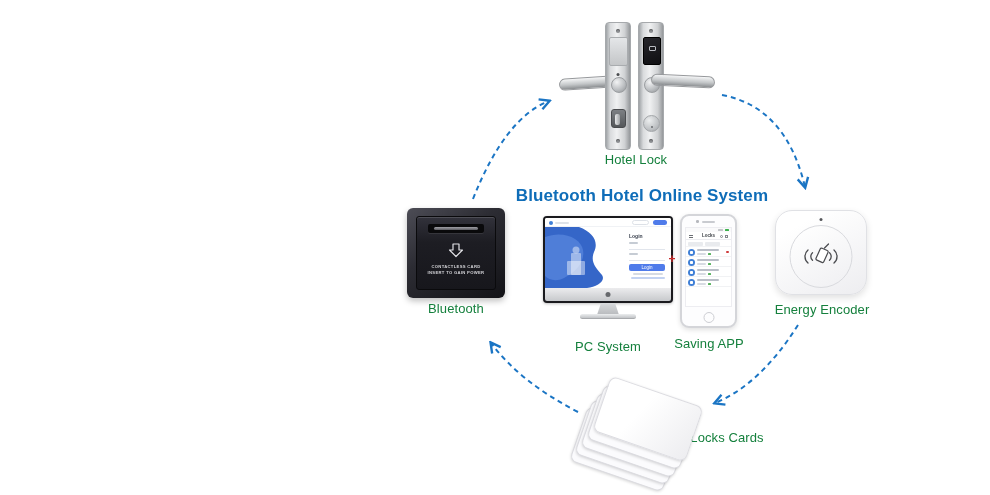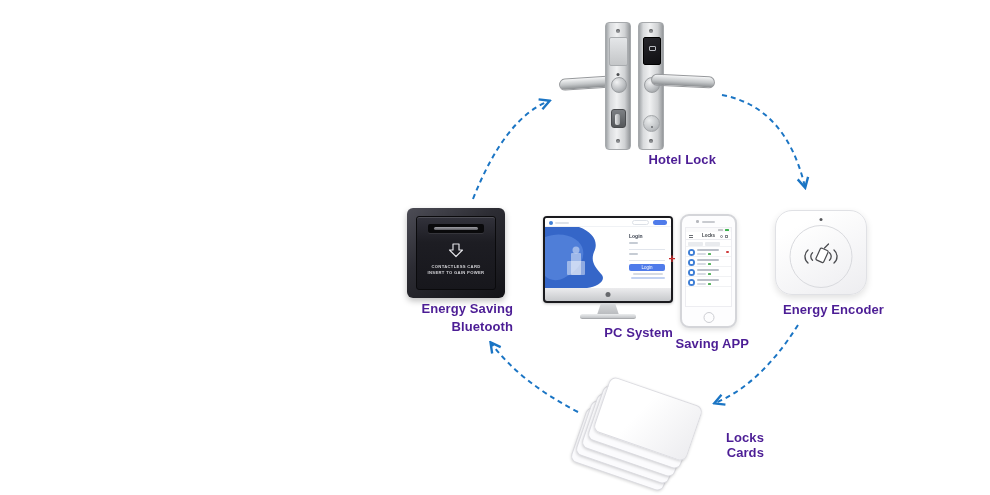--- a/index.html
+++ b/index.html
@@ -2,21 +2,21 @@
 <html><head>
 <meta charset="utf-8">
 <style>
   * { margin:0; padding:0; box-sizing:border-box; }
   html,body { background:#fff; }
   body { font-family:"Liberation Sans", sans-serif; }
   .canvas { position:relative; width:990px; height:495px; background:#fff; overflow:hidden; margin:0 auto; }
 
   .arrows { position:absolute; left:0; top:0; width:990px; height:495px; pointer-events:none; }
 
-  .label { position:absolute; font-size:13px; font-weight:700; color:#4c1d95; text-align:right; letter-spacing:.1px; }
+  .label { position:absolute; font-size:13px; font-weight:400; color:#15803d; text-align:center; letter-spacing:.1px; }
   .title { position:absolute; left:490px; top:186px; width:304px; text-align:center; font-size:17px; font-weight:700; color:#0f6db8; letter-spacing:.1px; }
 
   
   .lock-group { position:absolute; left:556px; top:20px; width:160px; height:132px; }
   .plate { position:absolute; top:2px; width:26px; height:128px; border-radius:4px;
            background:linear-gradient(90deg,#9fa3a6 0%,#d9dbdd 18%,#f0f1f2 45%,#cfd1d3 78%,#95989b 100%);
            border:1px solid #a6a9ac; }
   .plate-left  { left:49px; }
   .plate-right { left:82px; }
   .screw { position:absolute; left:50%; transform:translateX(-50%); width:4px; height:4px; border-radius:50%; background:#8e9194; box-shadow:inset 0 1px 1px rgba(0,0,0,.4); }
@@ -58,21 +58,21 @@
   .pc-pill-outline { position:absolute; right:22px; top:2px; width:17px; height:5px; border:1px solid #dde1e7; border-radius:3px; }
   .pc-pill-blue { position:absolute; right:4px; top:2px; width:14px; height:5px; background:#4f7bea; border-radius:3px; }
   .pc-wave { position:absolute; left:0; top:9px; }
   .pc-login { position:absolute; left:84px; top:15px; width:38px; }
   .pc-login-h { font-size:5px; font-weight:700; color:#3c4350; margin-bottom:3px; }
   .pc-field-label { width:9px; height:2px; background:#c6ccd4; border-radius:1px; margin-bottom:2px; }
   .pc-field-line { width:36px; height:4px; border-bottom:1px solid #e1e5ec; margin-bottom:3px; }
   .pc-login-btn { width:36px; height:7px; background:#4f7bea; border-radius:2px; margin-top:3px;
                   color:#fff; font-size:4.5px; text-align:center; line-height:7px; }
   .pc-foot-bar { height:2px; background:#d6dbe3; border-radius:1px; margin:2px auto 0; }
-  .pc-label { left:543px; top:325px; width:130px; }
+  .pc-label { left:543px; top:339px; width:130px; }
 
   
   .plus { position:absolute; left:665px; top:252px; width:14px; text-align:center; font-size:12px; font-weight:700; color:#c92a2a; }
 
   
   .phone { position:absolute; left:680px; top:214px; width:57px; height:114px; background:#fdfdfe; border:2px solid #d4d5d9;
            border-radius:9px; box-shadow:0 2px 5px rgba(0,0,0,.12); }
   .ph-camera { position:absolute; left:14px; top:4px; width:2.5px; height:2.5px; border-radius:50%; background:#b6b8bd; }
   .ph-speaker { position:absolute; left:20px; top:4.5px; width:13px; height:2.5px; border-radius:2px; background:#c9cbd0; }
   .ph-screen { position:absolute; left:3px; top:11px; width:47px; height:80px; background:#fff; border:1px solid #ededf1; overflow:hidden; }
@@ -145,20 +145,21 @@
       <marker id="ah" viewBox="0 0 10 10" refX="8" refY="5" markerWidth="7" markerHeight="7" orient="auto">
         <path d="M1.5,1.2 L8.6,5 L1.5,8.8" fill="none" stroke="#1b75c4" stroke-width="1.7"></path>
       </marker>
     </defs>
     <path d="M473,199 Q505,118 549,101" fill="none" stroke="#1b75c4" stroke-width="2" stroke-dasharray="5 4" marker-end="url(#ah)"></path>
     <path d="M722,95 Q786,107 805,187" fill="none" stroke="#1b75c4" stroke-width="2" stroke-dasharray="5 4" marker-end="url(#ah)"></path>
     <path d="M798,325 Q760,385 715,403" fill="none" stroke="#1b75c4" stroke-width="2" stroke-dasharray="5 4" marker-end="url(#ah)"></path>
     <path d="M578,412 Q520,382 491,343" fill="none" stroke="#1b75c4" stroke-width="2" stroke-dasharray="5 4" marker-end="url(#ah)"></path>
   </svg>
 
+  <div class="title">Bluetooth Hotel Online System</div>
 
   <div class="lock-group">
     <div class="handle handle-left"></div>
     <div class="plate plate-left">
       <div class="screw top"></div>
       <div class="lk-panel"></div>
       <div class="lk-dot"></div>
       <div class="boss"></div>
       <div class="deadbolt">
           <div class="deadbolt-knob"></div>
@@ -276,21 +277,20 @@
       <svg class="esw-arrow" width="17" height="15" viewBox="0 0 17 15">
         <path d="M5.5,1 h6 v6 h3.5 L8.5,13.5 L2,7 h3.5 Z" fill="none" stroke="#e2e2e6" stroke-width="1.2" stroke-linejoin="round"></path>
       </svg>
       <div class="esw-text">
         <div>CONTACTLESS CARD</div>
         <div>INSERT TO GAIN POWER</div>
       </div>
     </div>
   </div>
   <div class="label esw-label">
-    <div>Energy Saving</div>
     <div>Bluetooth</div>
   </div>
 
   <div class="enc">
     <div class="enc-dot"></div>
     <div class="enc-ring"></div>
     <svg class="enc-icon" width="44" height="28" viewBox="0 0 44 28">
       <g fill="none" stroke="#4a4b4f" stroke-width="1.3" stroke-linecap="round">
         <path d="M9,7 a8.5,8.5 0 0 0 0,13"></path>
         <path d="M13.5,9.8 a5,5 0 0 0 0,7.5"></path>

